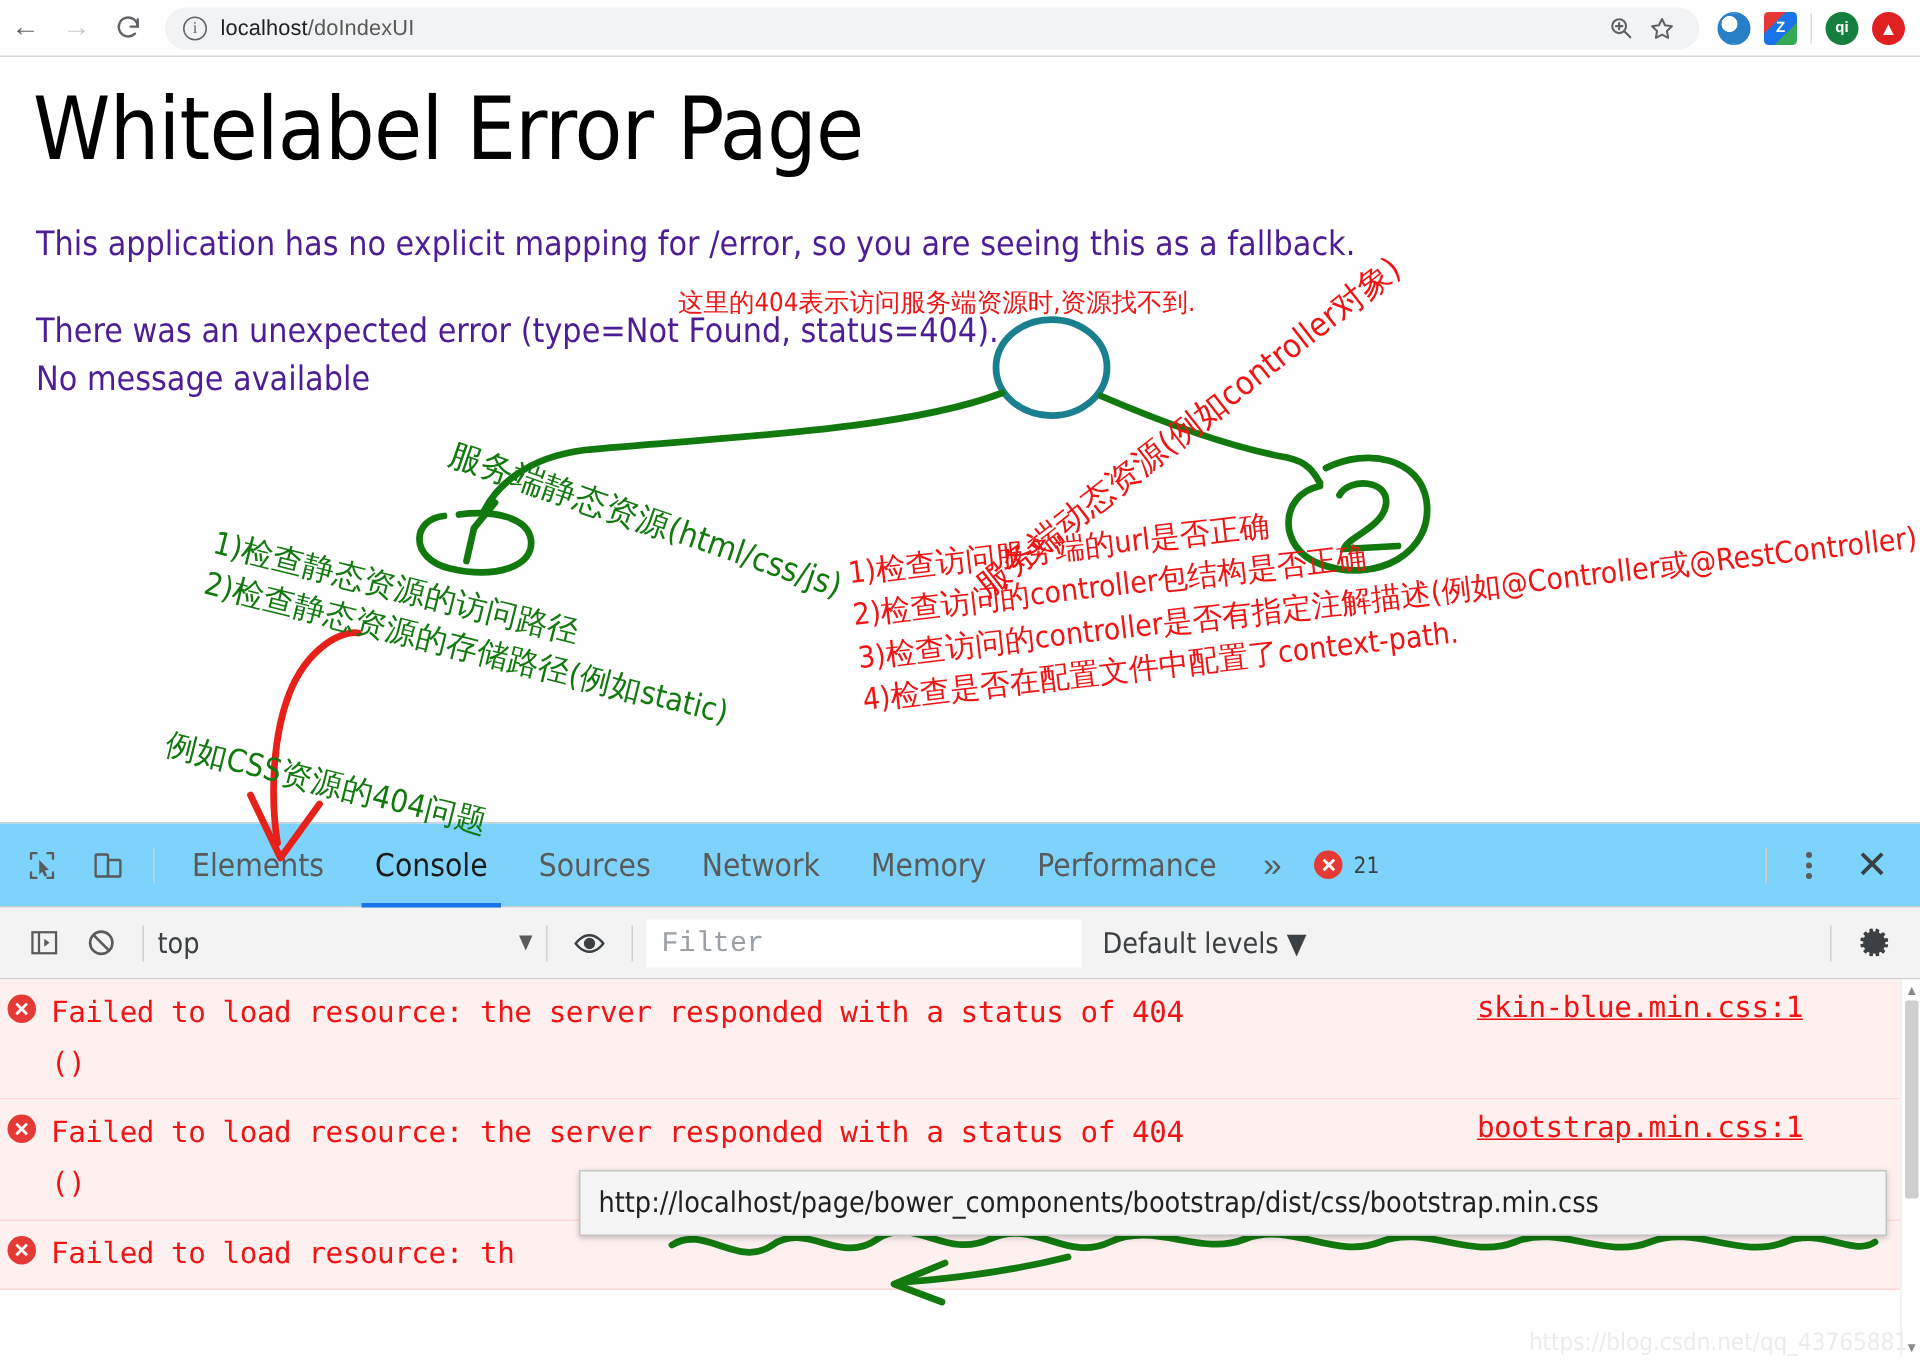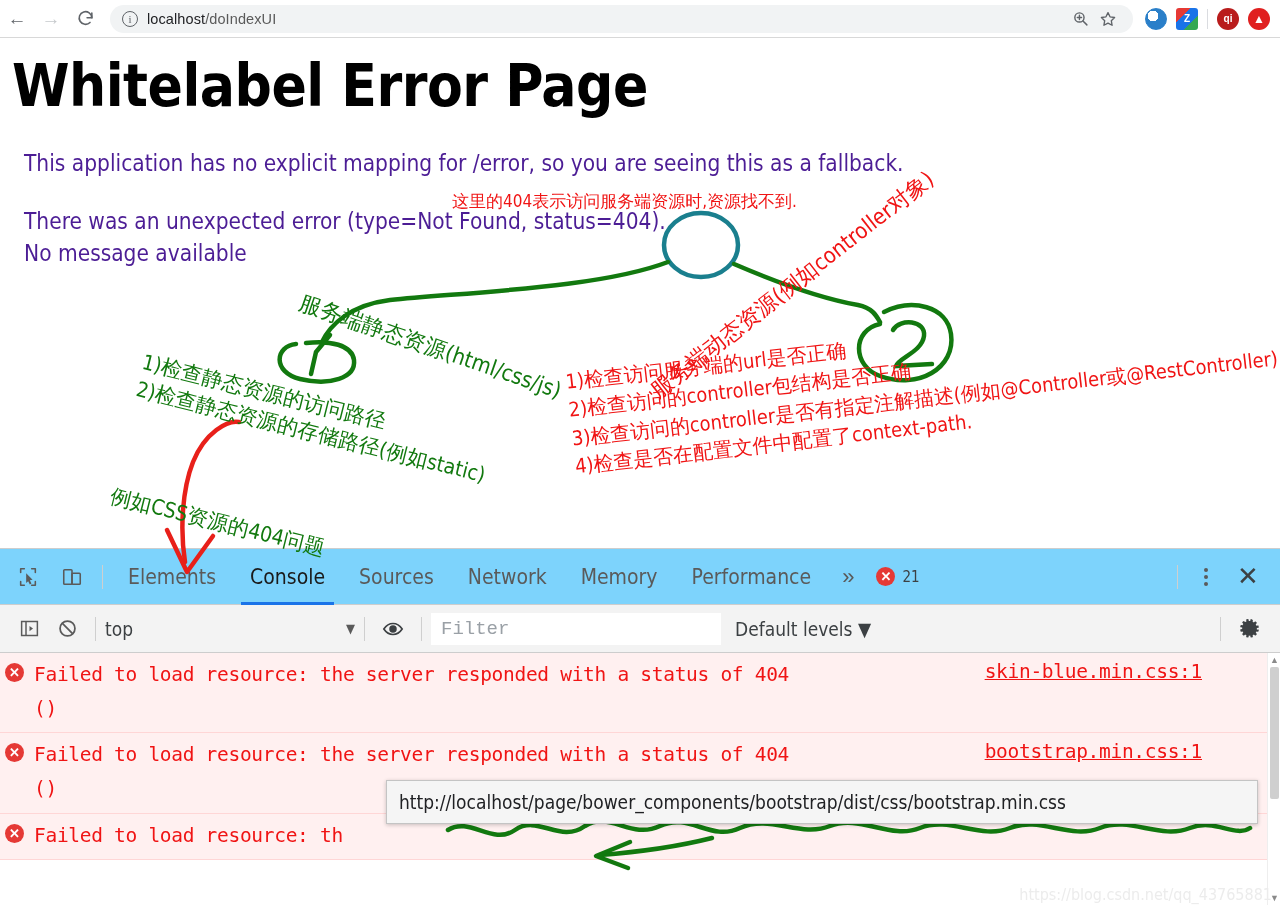--- a/index.html
+++ b/index.html
@@ -50,24 +50,24 @@
 
   
   .page {
     position:relative;
     padding:0 10px;
     height:510px;
     overflow:hidden;
   }
   .err-title {
     font-family:"DejaVu Sans Condensed","Liberation Sans", sans-serif;
-    font-weight:bold;
+    font-weight:normal;
     font-size:58px;
     letter-spacing:-0.5px;
-    margin:18px 0 0 2px;
+    margin:18px 0 0 12px;
     color:#000;
     line-height:1.05;
   }
   .err-line {
     font-size:22.5px;
     color:#4c1d95;
     margin:0 0 0 14px;
     line-height:1.42;
     font-family:"DejaVu Sans Condensed","Liberation Sans", sans-serif;
   }
@@ -225,21 +225,21 @@
             <path d="M12 3.5l2.7 5.6 6.1.85-4.4 4.3 1.05 6.1L12 17.5l-5.45 2.85L7.6 14.25 3.2 9.95l6.1-.85z"></path>
           </svg>
       </span>
     </span>
   </div>
 
   <div class="ext-zone">
     <span class="ext" style="background:radial-gradient(circle at 35% 35%, #ffffff 0 28%, #2a7fc9 30% 100%); border:1px solid #2a7fc9;"></span>
     <span class="ext" style="border-radius:3px;background:linear-gradient(135deg,#e53935 0 33%,#1a73e8 33% 66%,#34a853 66% 100%);">Z</span>
     <span class="ext-sep"></span>
-    <span class="ext" style="background:#b91c1c;">qi</span>
+    <span class="ext" style="background:#15803d;">qi</span>
     <span class="ext" style="background:#e02020;font-size:12px;">▲</span>
   </div>
 </div>
 
 <div class="page">
   <h1 class="err-title">Whitelabel Error Page</h1>
   <p class="err-line err-intro">This application has no explicit mapping for /error, so you are seeing this as a fallback.</p>
   <div class="err-block">
     <p class="err-line">There was an unexpected error (type=Not Found, status=404).</p>
     <p class="err-line">No message available</p>

